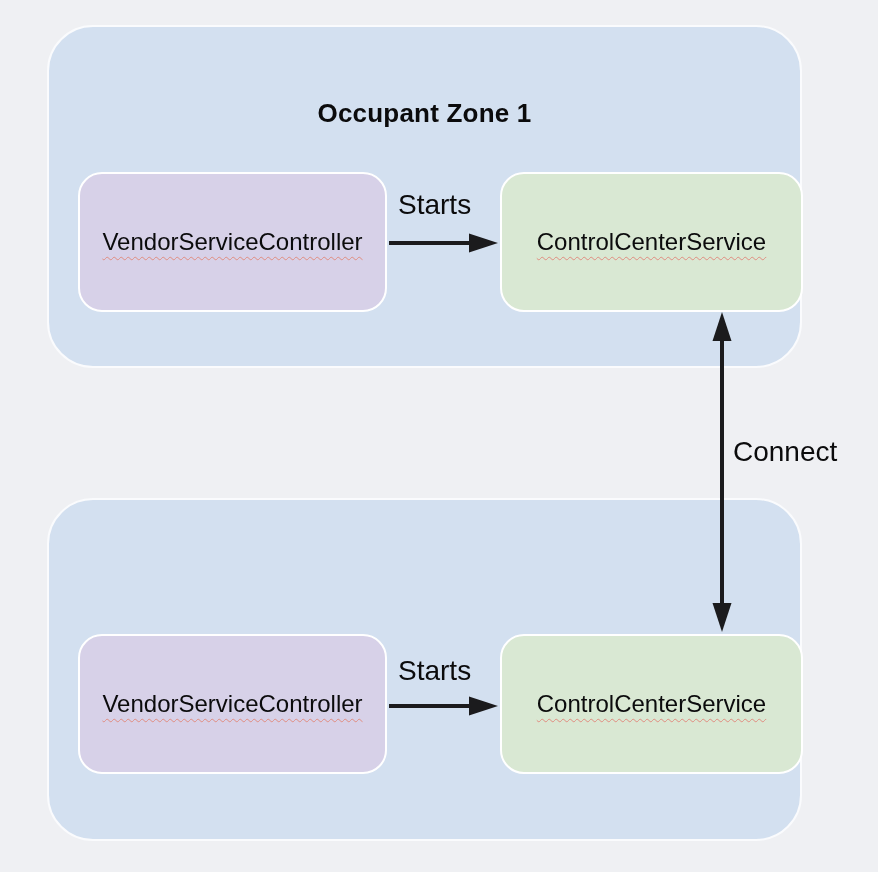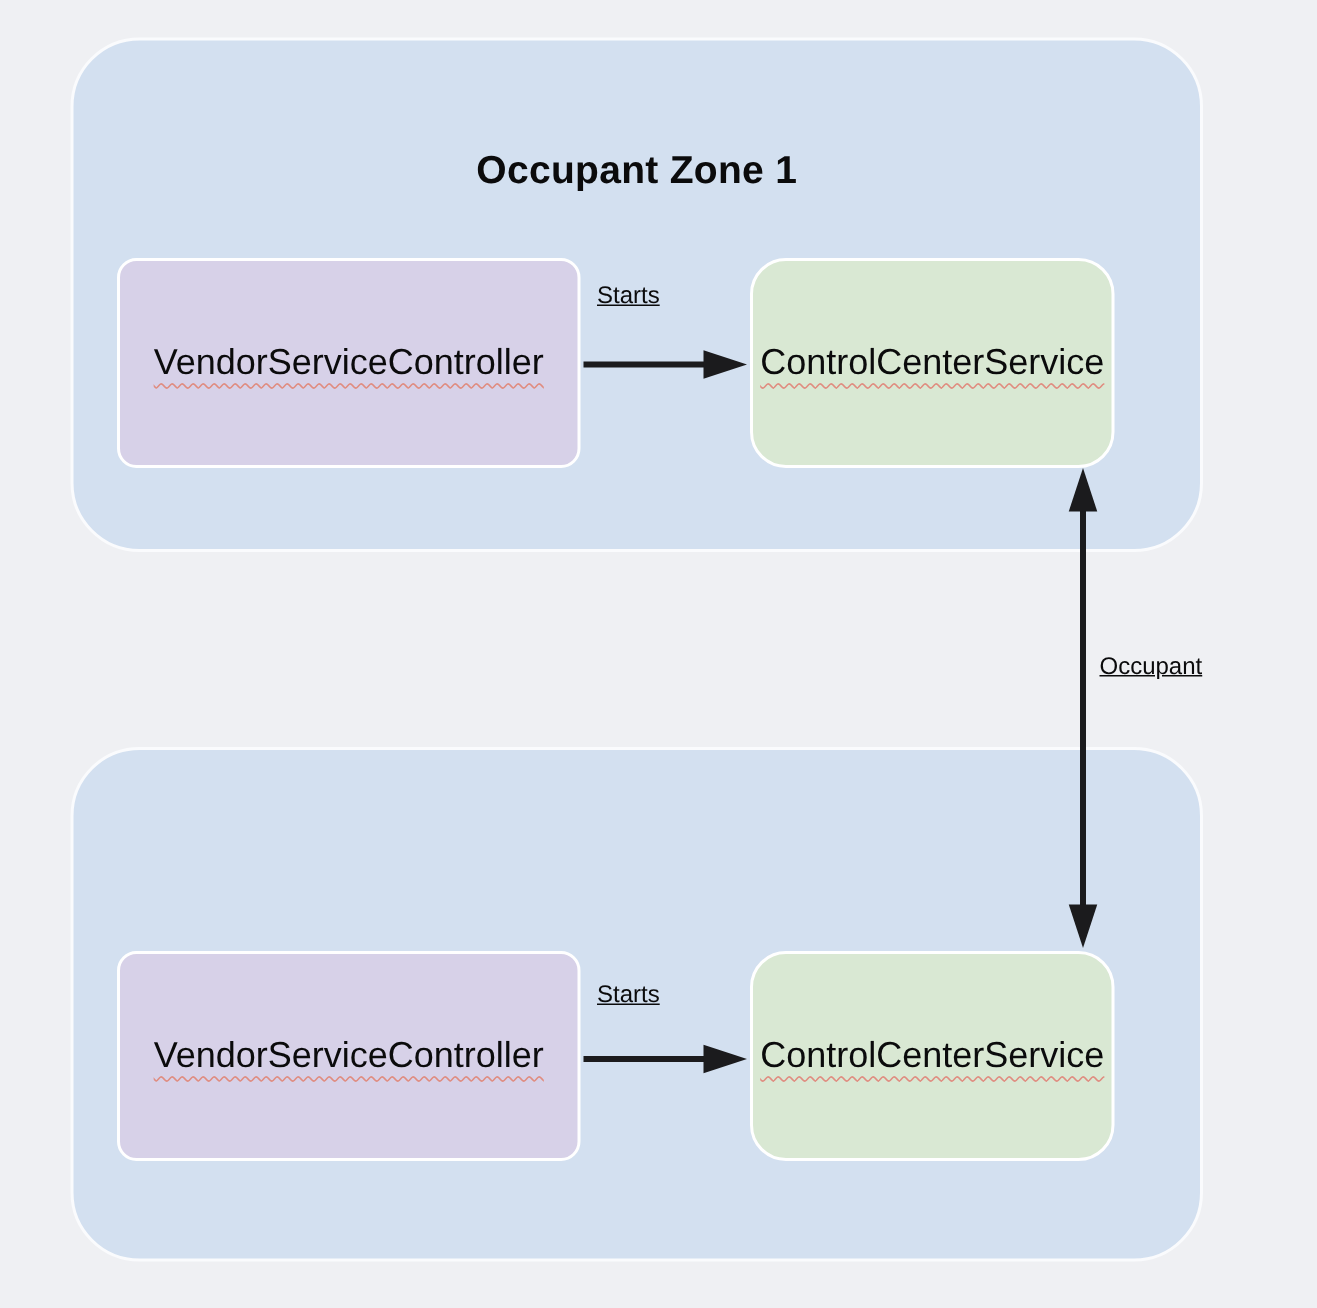--- a/index.html
+++ b/index.html
@@ -53,41 +53,39 @@
     font-size: 24px;
     color: var(--text, #0b0b0c);
     white-space: nowrap;
   }
   .zone--1 .node { top: 145px; }
   .zone--2 .node { top: 134px; }
   .node--controller {
     left: 29px;
     width: 309px;
     background: var(--controller-fill, #d7d1e8);
-    border-radius: 13px;
   }
   .node--service {
     left: 451px;
-    width: 243px;
+    width: 303px;
     background: var(--service-fill, #d9e8d3);
   }
   .squiggle {
     text-decoration-line: underline;
     text-decoration-style: wavy;
     text-decoration-color: var(--spellcheck-underline, #e08c80);
     text-decoration-thickness: 1px;
     text-underline-offset: 6px;
   }
   .edge-label {
     position: absolute;
-    font-size: 16px;
+    font-size: 28px;
     font-weight: 500;
     color: var(--text, #0b0b0c);
     white-space: nowrap;
-    text-decoration: underline;
   }
   .edge-label--starts { left: 349px; }
   .zone--1 .edge-label--starts { top: 162px; }
   .zone--2 .edge-label--starts { top: 155px; }
   .edge-label--connect { left: 733px; top: 436px; }
   .arrows-overlay {
     position: absolute;
     top: 0;
     left: 0;
     width: 878px;
@@ -122,21 +120,21 @@
   <div class="zone zone--2">
     <div class="node node--controller">
       <span class="squiggle">VendorServiceController</span>
     </div>
     <div class="node node--service">
       <span class="squiggle">ControlCenterService</span>
     </div>
     <div class="edge-label edge-label--starts">Starts</div>
   </div>
 
-  <div class="edge-label edge-label--connect">Occupant</div>
+  <div class="edge-label edge-label--connect">Connect</div>
 
   <svg class="arrows-overlay" viewBox="0 0 878 872" xmlns="http://www.w3.org/2000/svg">
     <g>
       <line class="arrow-line" x1="389" y1="243" x2="472" y2="243"></line>
       <polygon class="arrow-head" points="498,243 469,233.5 469,252.5"></polygon>
     </g>
     <g>
       <line class="arrow-line" x1="389" y1="706" x2="472" y2="706"></line>
       <polygon class="arrow-head" points="498,706 469,696.5 469,715.5"></polygon>
     </g>

